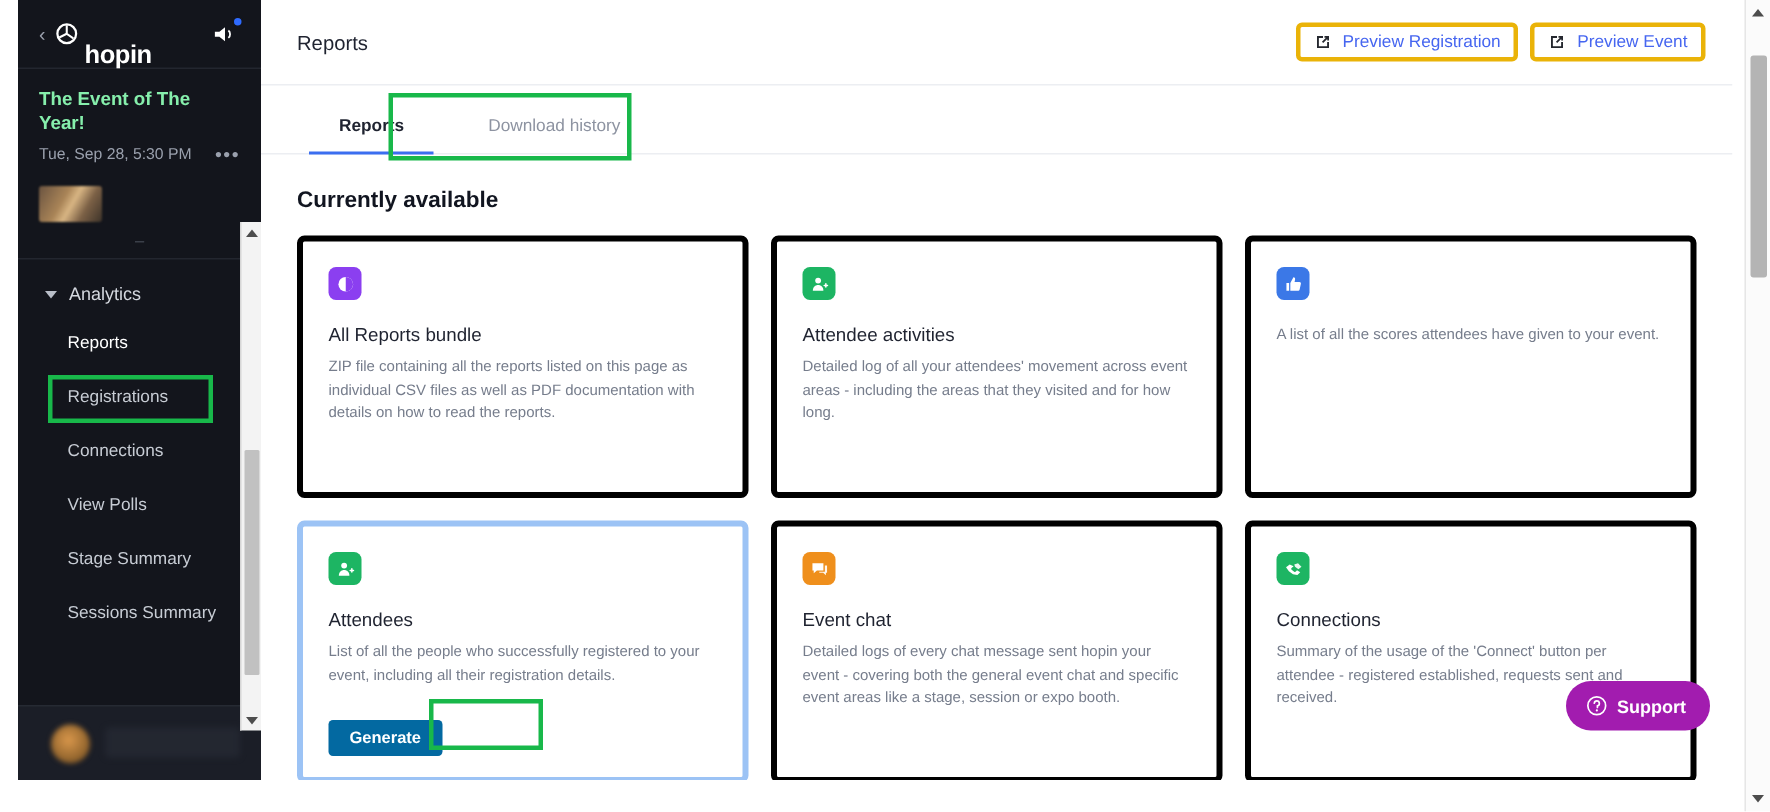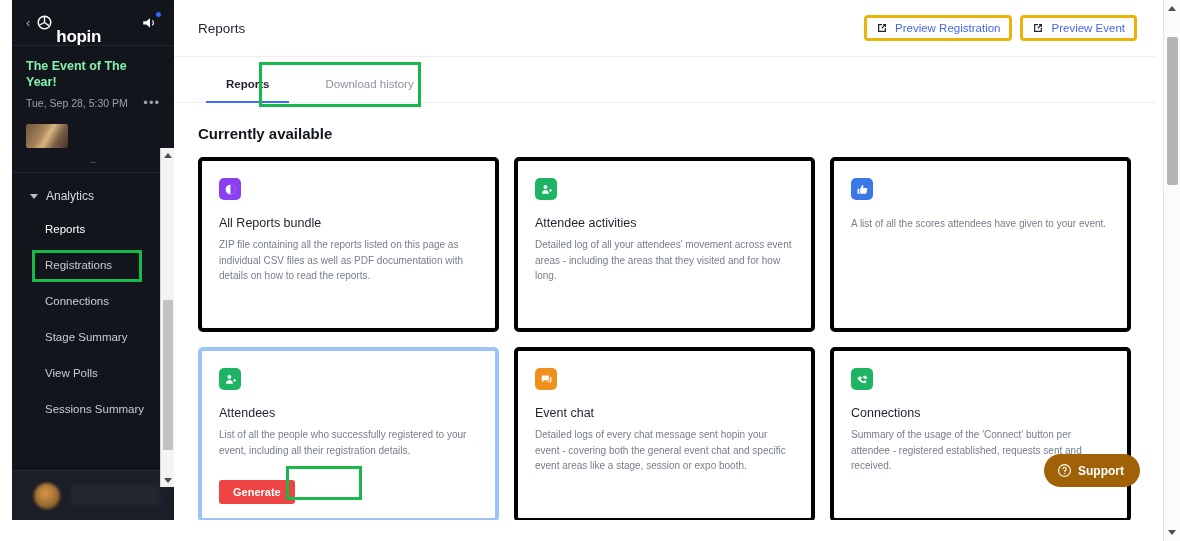--- a/index.html
+++ b/index.html
@@ -221,34 +221,34 @@
   .card-icon svg { display: block; }
   .card-title {
     font-size: 12.5px; color: #1f2330; margin-bottom: 7px;
   }
   .card-desc {
     font-size: 10px; color: #767d8c; line-height: 1.55;
   }
   .card-foot { margin-top: auto; }
   .gen-btn {
     display: inline-block;
-    background: #ef4444; color: #ffffff;
+    background: #0369a1; color: #ffffff;
     font-size: 11px; font-weight: 600;
     padding: 6px 14px; border: none; border-radius: 3px;
     cursor: pointer;
   }
   #hl-generate {
     left: 286px; top: 466px; width: 76px; height: 34px;
   }
 
   
   .support {
     position: absolute; right: 40px; bottom: 54px;
     display: flex; align-items: center; gap: 6px;
-    background: #a16207; color: #ffffff;
+    background: #a21caf; color: #ffffff;
     height: 33px; padding: 0 16px 0 13px;
     border-radius: 17px;
     font-size: 12px; font-weight: 600;
     cursor: pointer;
   }
   .q-icon { width: 15px; height: 15px; display: block; }
 
   
   .winscroll {
     position: absolute; right: 0; top: 0;
@@ -312,22 +312,22 @@
 
     <div class="sb-nav">
       <div class="sb-group">
         <span class="caret"></span>
         <span class="sb-group-label">Analytics</span>
       </div>
       <div id="sb-items">
           <div class="sb-item hl"><span>Reports</span></div>
           <div class="sb-item"><span>Registrations</span></div>
           <div class="sb-item"><span>Connections</span></div>
+          <div class="sb-item"><span>View Polls</span></div>
           <div class="sb-item"><span>Stage Summary</span></div>
-          <div class="sb-item"><span>View Polls</span></div>
           <div class="sb-item"><span>Sessions Summary</span></div>
         </div>
     </div>
 
     <div class="sb-fade">
       <span class="sb-avatar"></span>
       <span class="sb-user-lines"></span>
     </div>
 
     <div class="sb-scroll">

